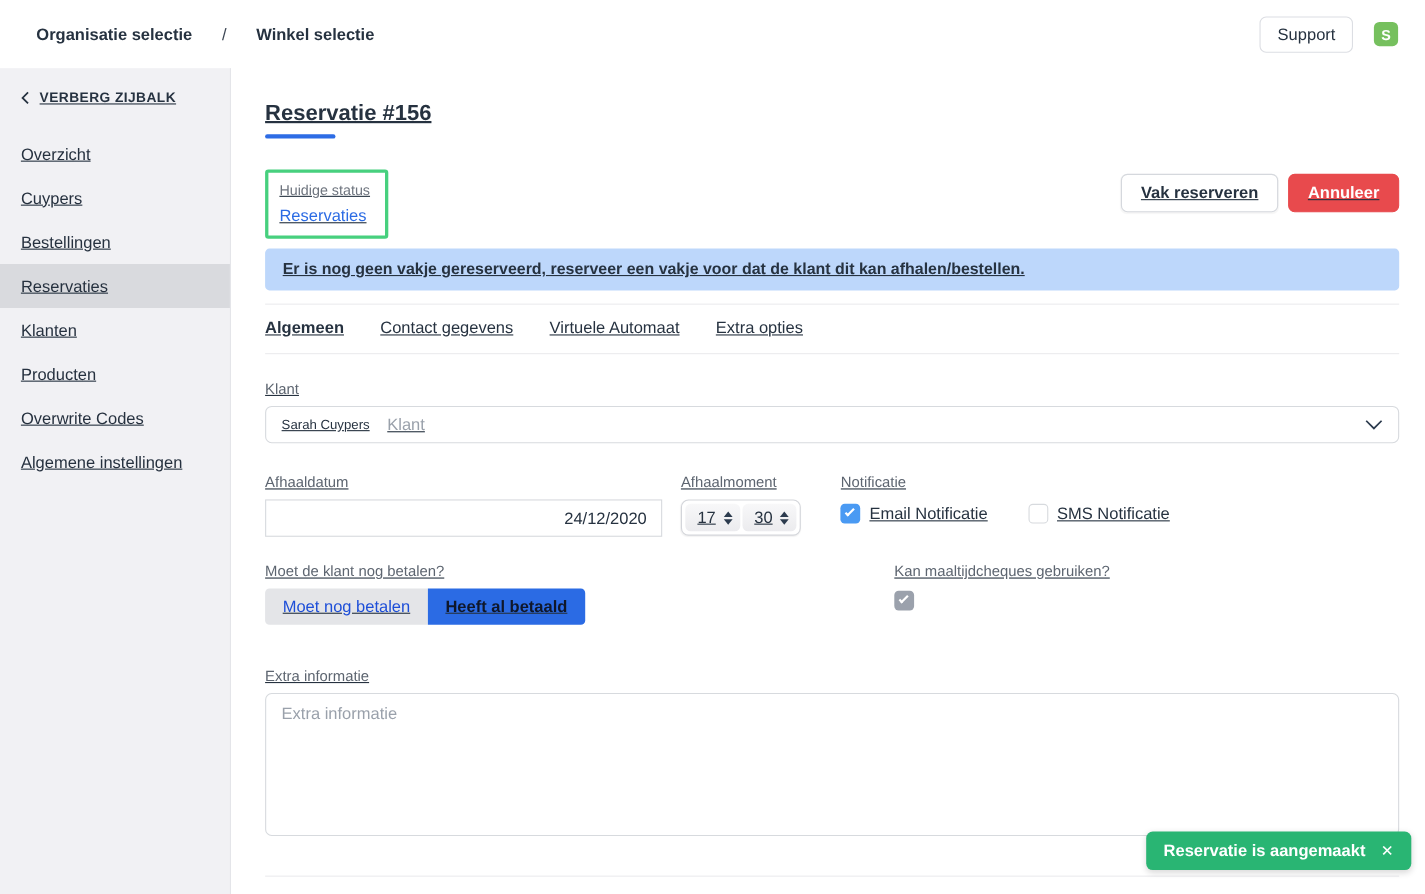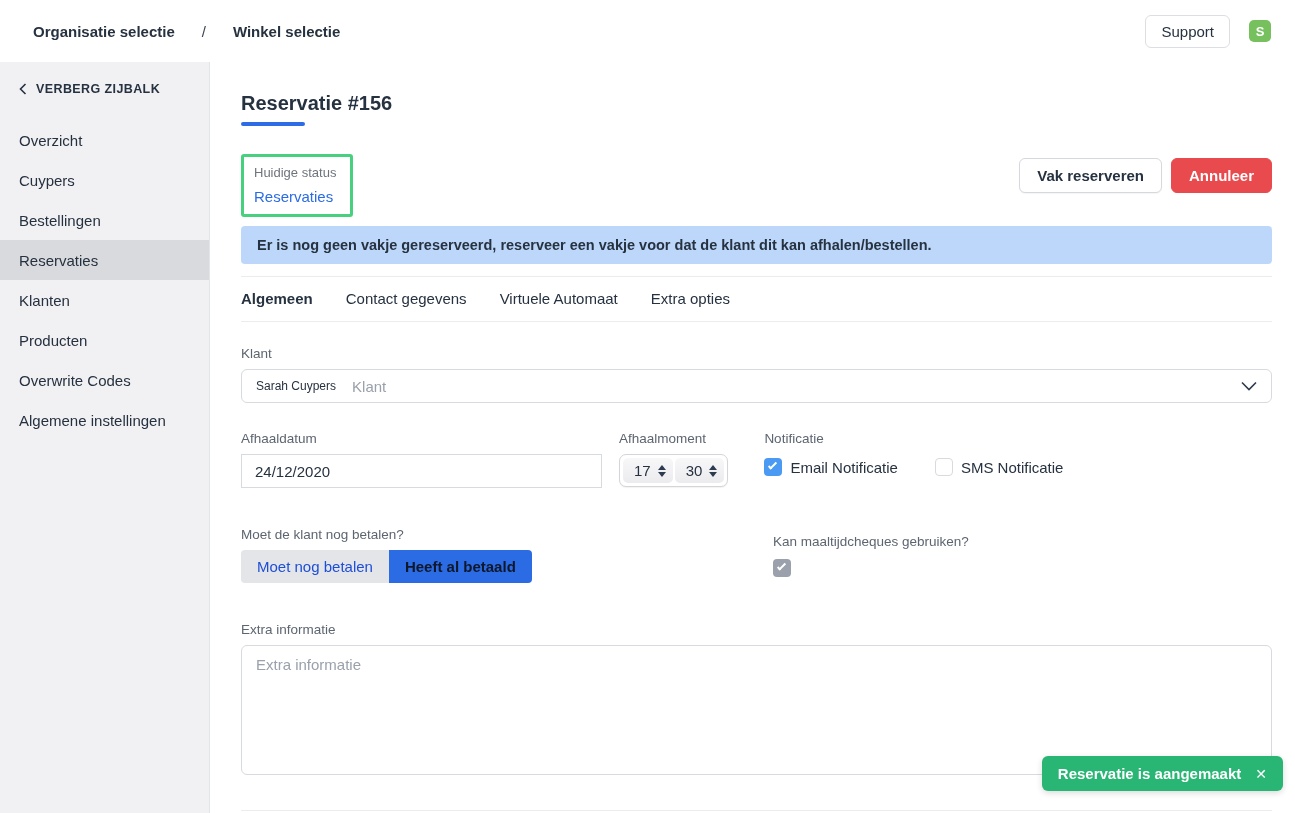--- a/index.html
+++ b/index.html
@@ -11,21 +11,21 @@
   .breadcrumb { display:flex; align-items:center; gap:27px; font-size:15px; font-weight:700; color:#263240; }
   .breadcrumb .crumb { cursor:pointer; }
   .breadcrumb .sep { font-weight:400; color:#3a4452; }
   .support-btn { margin-left:auto; background:#fff; border:1px solid #dcdee3; border-radius:6px;
     padding:7px 15px; font-size:15px; color:#263240; cursor:pointer; font-family:inherit; }
   .avatar { width:22px; height:22px; border-radius:5px; background:#76c05e; color:#fff;
     font-size:13px; font-weight:700; display:flex; align-items:center; justify-content:center;
     margin-left:19px; cursor:pointer; }
 
   
-  .shell { display:flex; height:751px; }
+  .shell { display:flex; height:751px;text-decoration:underline; }
   .sidebar { width:210px; flex:0 0 210px; background:#f1f1f4; border-right:1px solid #e4e5e9; padding-top:20px; }
   .collapse-row { display:flex; align-items:center; gap:9px; padding-left:19px; font-size:12.5px;
     font-weight:700; letter-spacing:.4px; color:#263240; cursor:pointer; margin-bottom:24px; }
   .nav-item { height:40px; display:flex; align-items:center; padding-left:19px; font-size:15px;
     color:#26313f; cursor:pointer; }
   .nav-item.active { background:#d9dade; }
 
   
   .main { flex:1; padding:30px 23px 0 31px; position:relative; }
   .page-title { font-size:20px; font-weight:700; color:#263240; }
@@ -53,21 +53,21 @@
 
   .klant-group { margin-top:24px; }
   .select-box { margin-top:8px; height:34px; border:1px solid #d7dade; border-radius:6px;
     display:flex; align-items:center; padding:0 14px; cursor:pointer; background:#fff; }
   .select-value { font-size:12px; color:#263240; }
   .select-placeholder { font-size:15px; color:#9aa1ab; margin-left:16px; flex:1; }
 
   .row2 { margin-top:28px; display:flex; align-items:flex-start; }
   .col-date { width:361px; }
   .text-input { margin-top:8px; width:100%; height:34px; border:1px solid #d7dade; border-radius:0;
-    padding:0 13px; font-size:15px; color:#263240; font-family:inherit; background:#fff; }
+    padding:0 13px; font-size:15px; color:#263240; font-family:inherit; background:#fff;text-align:right; }
   .col-time { margin-left:17px; }
   .spinner-wrap { margin-top:8px; border:1px solid #d3d5da; border-radius:7px; background:#fff;
     display:flex; gap:2px; padding:3px; box-shadow:0 1px 1px rgba(0,0,0,.05); }
   .spinner { background:linear-gradient(#f8f8f9,#ebebee); border-radius:5px; display:flex;
     align-items:center; gap:7px; padding:4px 7px 4px 11px; cursor:pointer; }
   .spinner .num { font-size:15px; color:#263240; }
   .stepper { display:flex; flex-direction:column; gap:2px; }
   .tri-up { width:0; height:0; border-left:4px solid transparent; border-right:4px solid transparent;
     border-bottom:5px solid #2c3b4e; }
   .tri-down { width:0; height:0; border-left:4px solid transparent; border-right:4px solid transparent;
@@ -76,21 +76,21 @@
   .checkbox-row { margin-top:12px; display:flex; gap:37px; }
   .check-group { display:flex; align-items:center; gap:8px; cursor:pointer; }
   .checkbox { width:18px; height:18px; border-radius:4px; position:relative; }
   .checkbox.checked-blue { background:#4a9af3; }
   .checkbox.unchecked { background:#fff; border:1px solid #d7dade; }
   .checkbox.checked-gray { background:#9ba1ac; }
   .checkbox .tick { position:absolute; left:4px; top:5px; width:9px; height:4px;
     border-left:2px solid #fff; border-bottom:2px solid #fff; transform:rotate(-45deg); }
   .check-label { font-size:15px; color:#263240; }
 
-  .row3 { margin-top:39px; display:flex; align-items:center; }
+  .row3 { margin-top:24px; display:flex; align-items:flex-start;gap:40px; }
   .col-pay { width:532px; }
   .segmented { margin-top:8px; display:flex; }
   .seg { font-size:15px; padding:8px 16px; cursor:pointer; }
   .seg-left { background:#e4e5e8; color:#1d4ed8; border-radius:4px 0 0 4px; }
   .seg-right { background:#2b6be4; color:#0f172a; font-weight:700; border-radius:0 4px 4px 0; }
   .col-meal .checkbox { margin-top:10px; cursor:pointer; }
 
   .row4 { margin-top:39px; }
   .textarea { margin-top:8px; width:100%; height:130px; border:1px solid #d7dade; border-radius:6px;
     padding:10px 14px; font-size:15px; font-family:inherit; color:#263240; resize:none; background:#fff; }

